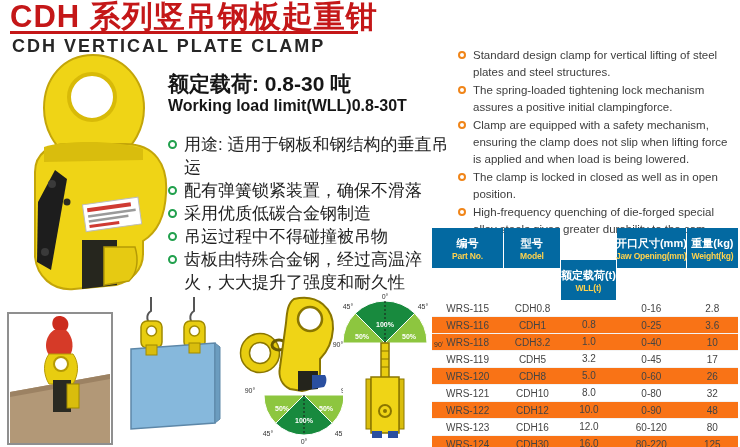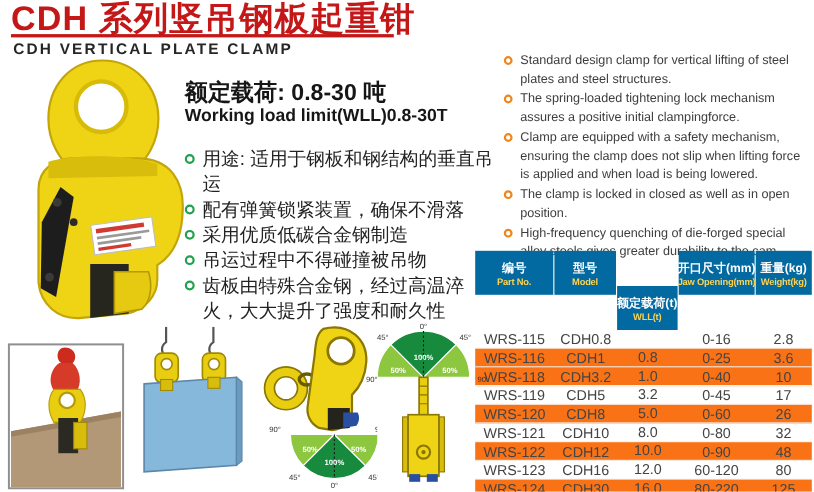--- a/index.html
+++ b/index.html
@@ -3,21 +3,21 @@
 <meta charset="utf-8">
 <style>
   html,body{margin:0;padding:0;background:#fff;}
   #page{position:relative;width:740px;height:447px;background:#fff;overflow:hidden;
         font-family:"Liberation Sans","DejaVu Sans",sans-serif;}
 
   
   .title-cn{position:absolute;left:10px;top:-4px;font-size:31px;font-weight:bold;
             color:#c41718;letter-spacing:1px;white-space:nowrap;}
   .title-underline{position:absolute;left:10px;top:31px;width:348px;height:3px;background:#c41718;}
-  .title-en{position:absolute;left:12px;top:36px;font-size:14px;font-weight:bold;color:#262626;
+  .title-en{position:absolute;left:12px;top:36px;font-size:18px;font-weight:bold;color:#262626;
             letter-spacing:2px;white-space:nowrap;}
 
   
   .load-cn{position:absolute;left:168px;top:70px;font-size:21px;font-weight:bold;color:#161616;}
   .load-en{position:absolute;left:168px;top:97px;font-size:16px;font-weight:bold;color:#161616;}
 
   .cn-list{position:absolute;left:168px;top:133px;width:282px;}
   .en-list{position:absolute;left:458px;top:47px;width:280px;}
   .feat{display:flex;align-items:flex-start;}
   .cn-list .feat{font-size:17px;line-height:23px;color:#222;}
@@ -30,21 +30,21 @@
   
   .spec-table{position:absolute;left:432px;top:228px;width:306px;}
   .thead{display:flex;column-gap:1px;}
   .hcell{height:40px;background:#0369a1;display:flex;flex-direction:column;
          align-items:center;justify-content:center;box-sizing:border-box;}
   .hcn{font-size:11px;font-weight:bold;color:#fff;white-space:nowrap;}
   .hen{font-size:8.5px;font-weight:bold;color:#ffd24d;white-space:nowrap;letter-spacing:-0.2px;}
   .trow{display:flex;column-gap:1px;height:17px;align-items:center;}
   .trow.alt{background:#f97316;}
   .trow{border-bottom:1px solid #f3f3f3;box-sizing:border-box;}
-  .tcell{font-size:13px;color:#444;text-align:center;box-sizing:border-box;}
+  .tcell{font-size:10px;color:#444;text-align:center;box-sizing:border-box;}
   .c0{width:72px;} .c1{width:57px;} .c2{width:55px;margin-top:32px;} .c3{width:69px;} .c4{width:52px;}
 
   
   .ill{position:absolute;}
   #main-photo{left:5px;top:52px;}
   #ill-photo{left:7px;top:312px;}
   #ill-plate{left:123px;top:297px;}
   #ill-side{left:238px;top:293px;}
   #ill-front{left:333px;top:293px;}
   .fan-label{font-size:7px;fill:#333;}

